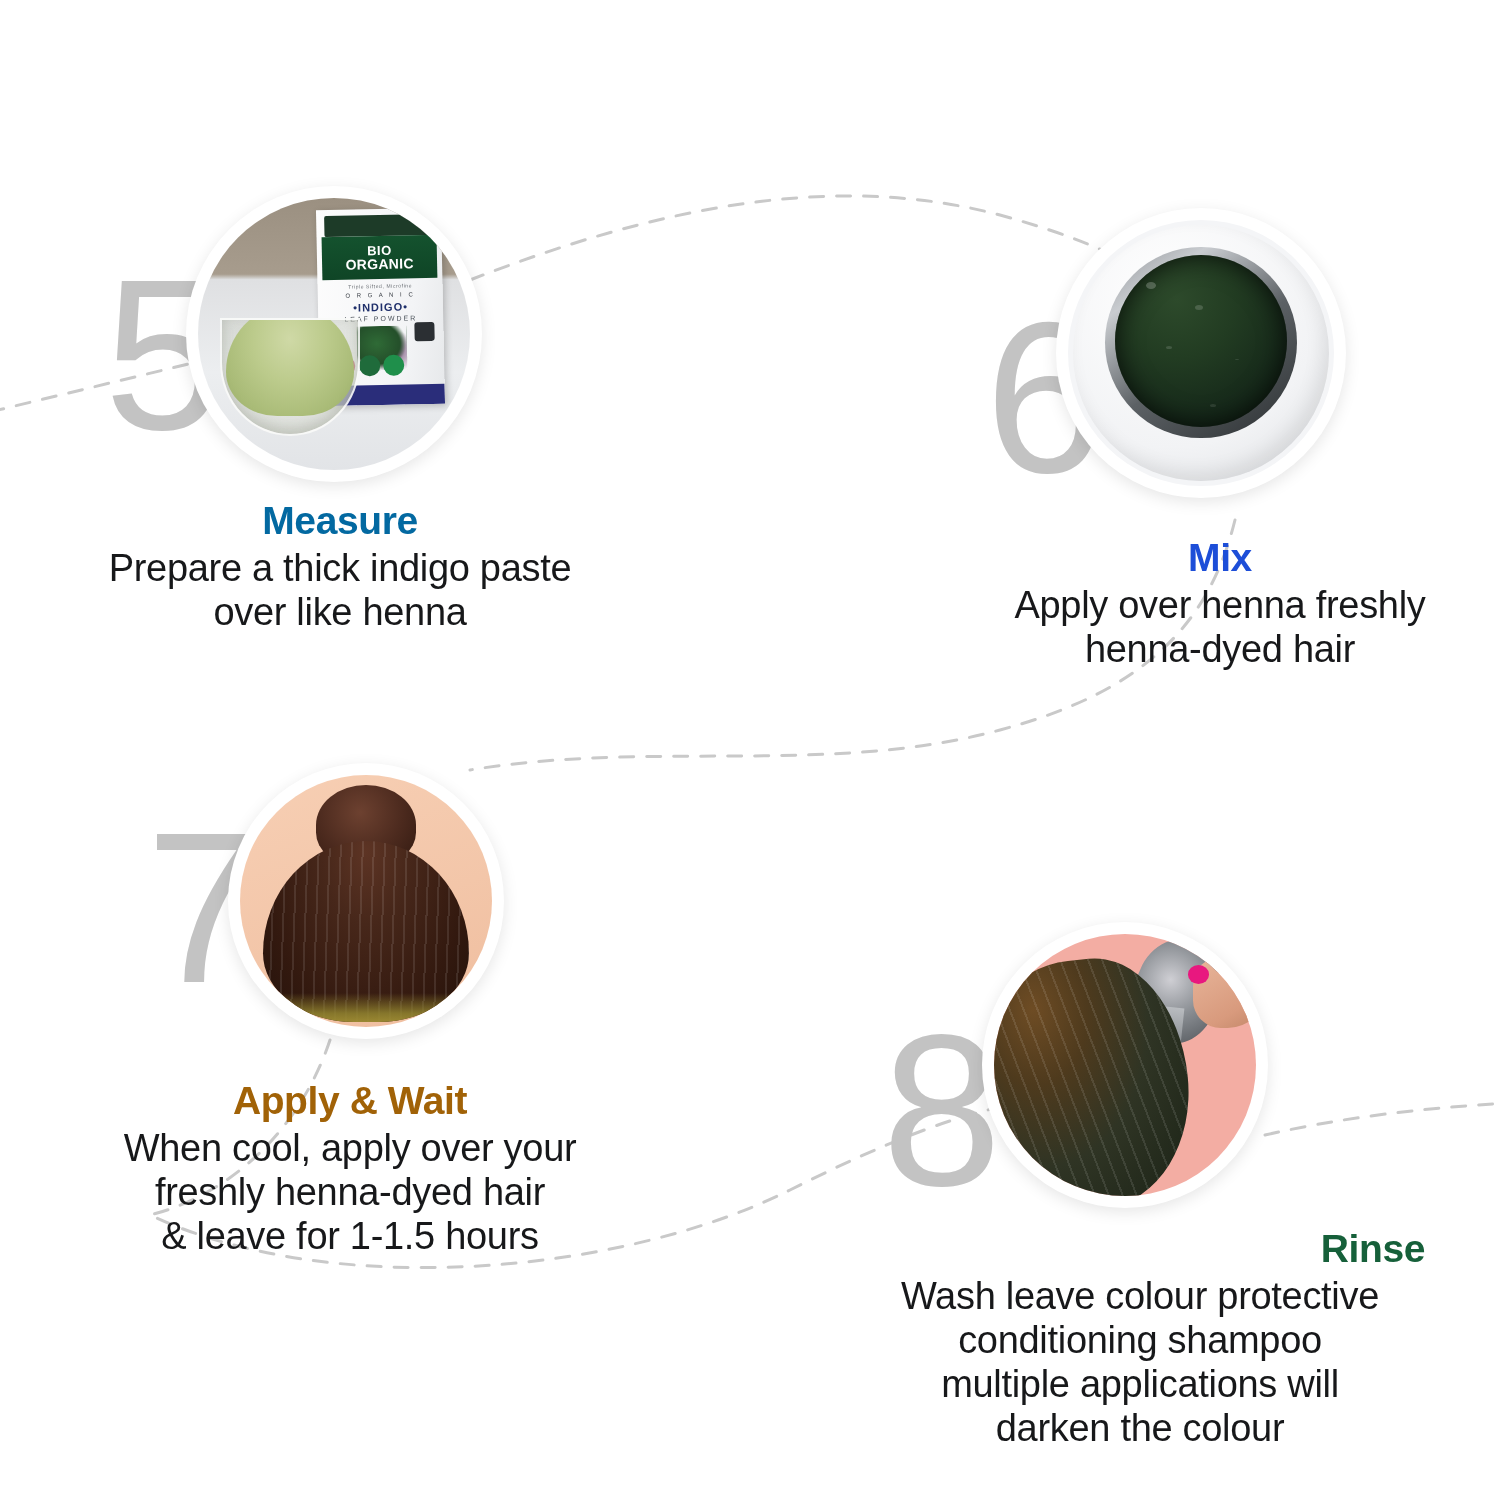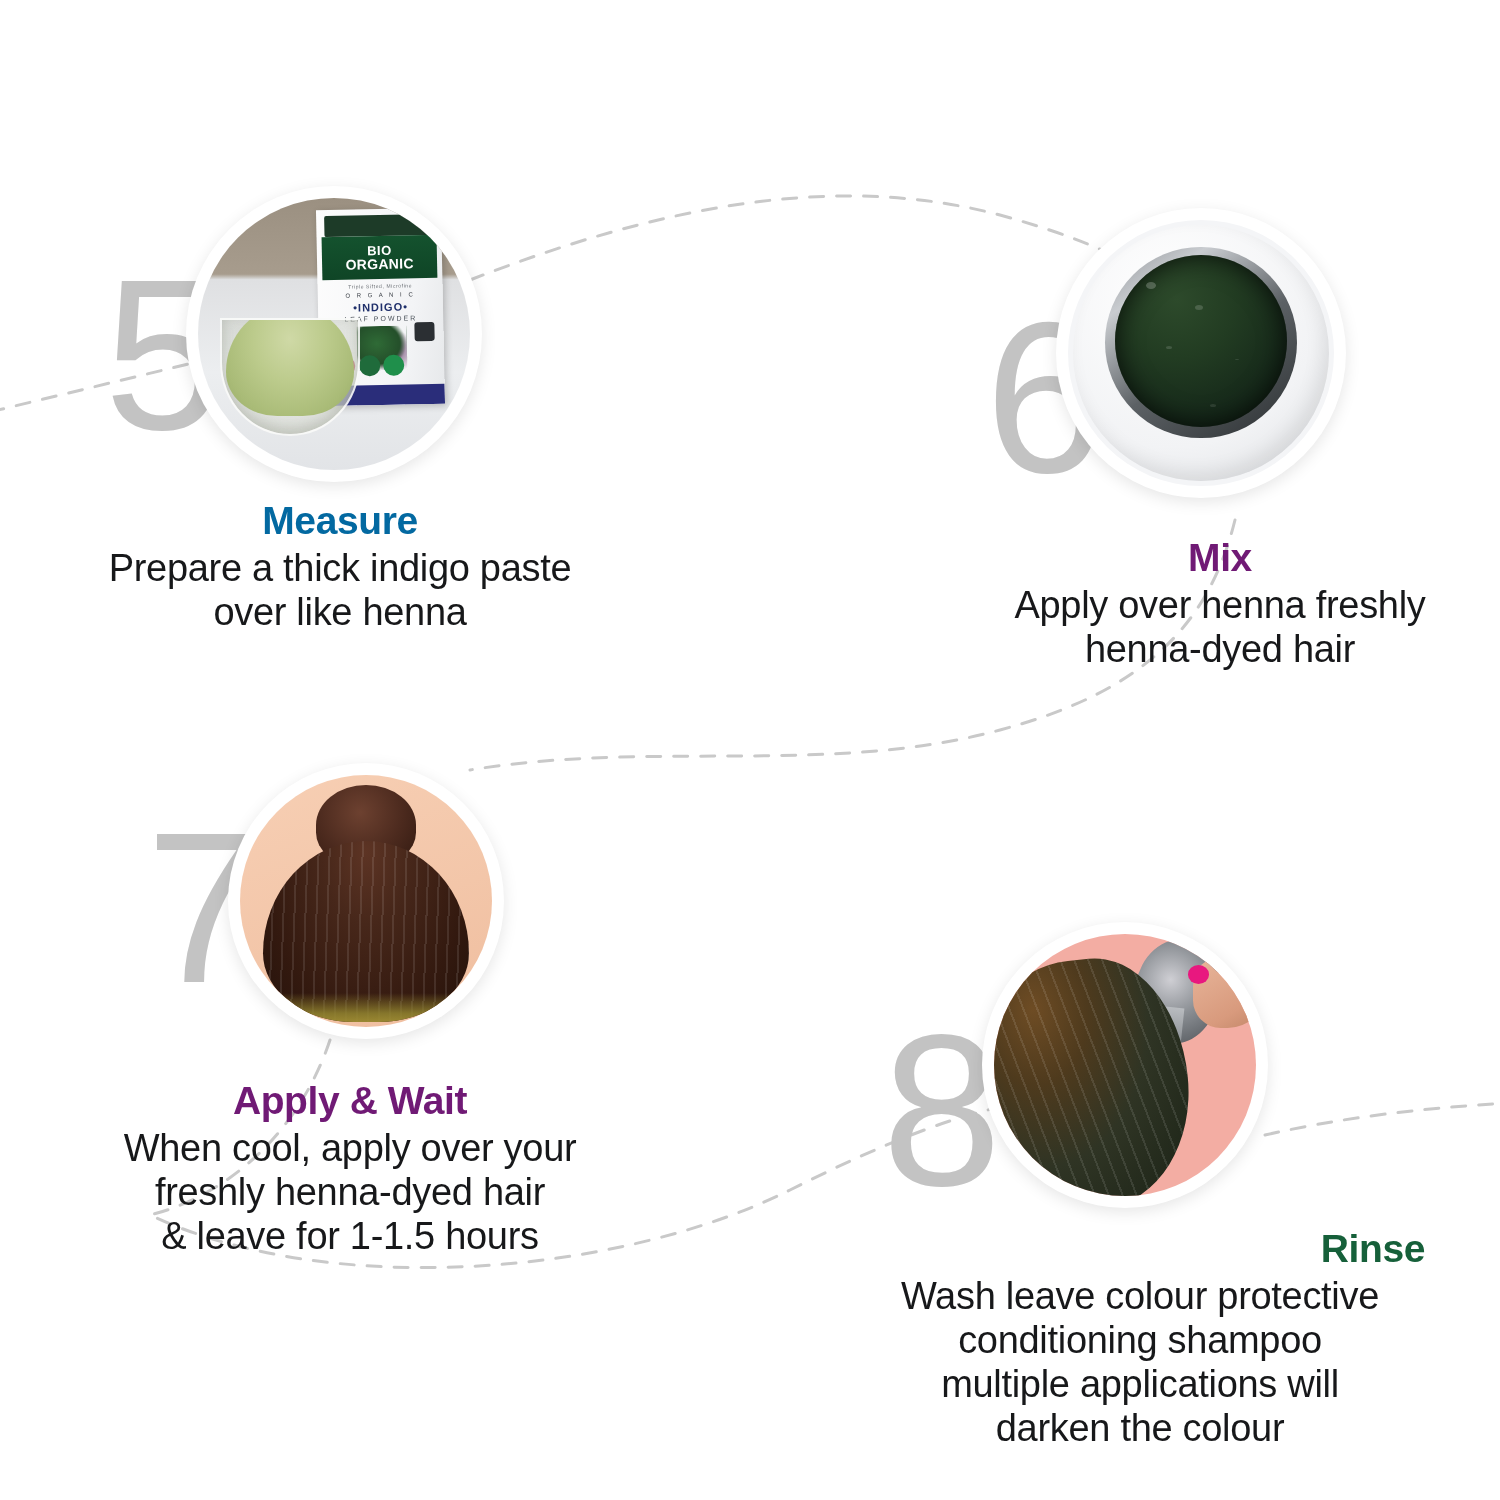--- a/index.html
+++ b/index.html
@@ -224,37 +224,37 @@
   <div class="photo" style="left:1056px;top:208px;width:290px;height:290px;">
     <div class="inner">
       <div class="p6-bg"></div>
       <div class="p6-saucer"></div>
       <div class="p6-rim"></div>
       <div class="p6-paste"></div>
     </div>
   </div>
 
   <div class="cap-block" style="left:940px;top:537px;width:560px;">
-    <div class="cap-title" style="color:#701a75;">Mix</div>
+    <div class="cap-title" style="color:#1d4ed8;">Mix</div>
     <div class="cap-body">Apply over henna freshly
 henna-dyed hair</div>
   </div>
 
   <div class="step-num" style="left:146px;top:800px;font-size:215px;">7</div>
 
   <div class="photo" style="left:228px;top:763px;width:276px;height:276px;">
     <div class="inner">
       <div class="p7-bg"></div>
       <div class="p7-bun"></div>
       <div class="p7-hair"></div>
     </div>
   </div>
 
   <div class="cap-block" style="left:40px;top:1080px;width:620px;">
-    <div class="cap-title" style="color:#701a75;">Apply &amp; Wait</div>
+    <div class="cap-title" style="color:#a16207;">Apply &amp; Wait</div>
     <div class="cap-body">When cool, apply over your
 freshly henna-dyed hair
 &amp; leave for 1-1.5 hours</div>
   </div>
 
   <div class="step-num" style="left:882px;top:1003px;font-size:215px;">8</div>
 
   <div class="photo" style="left:982px;top:922px;width:286px;height:286px;">
     <div class="inner">
       <div class="p8-bg"></div>

